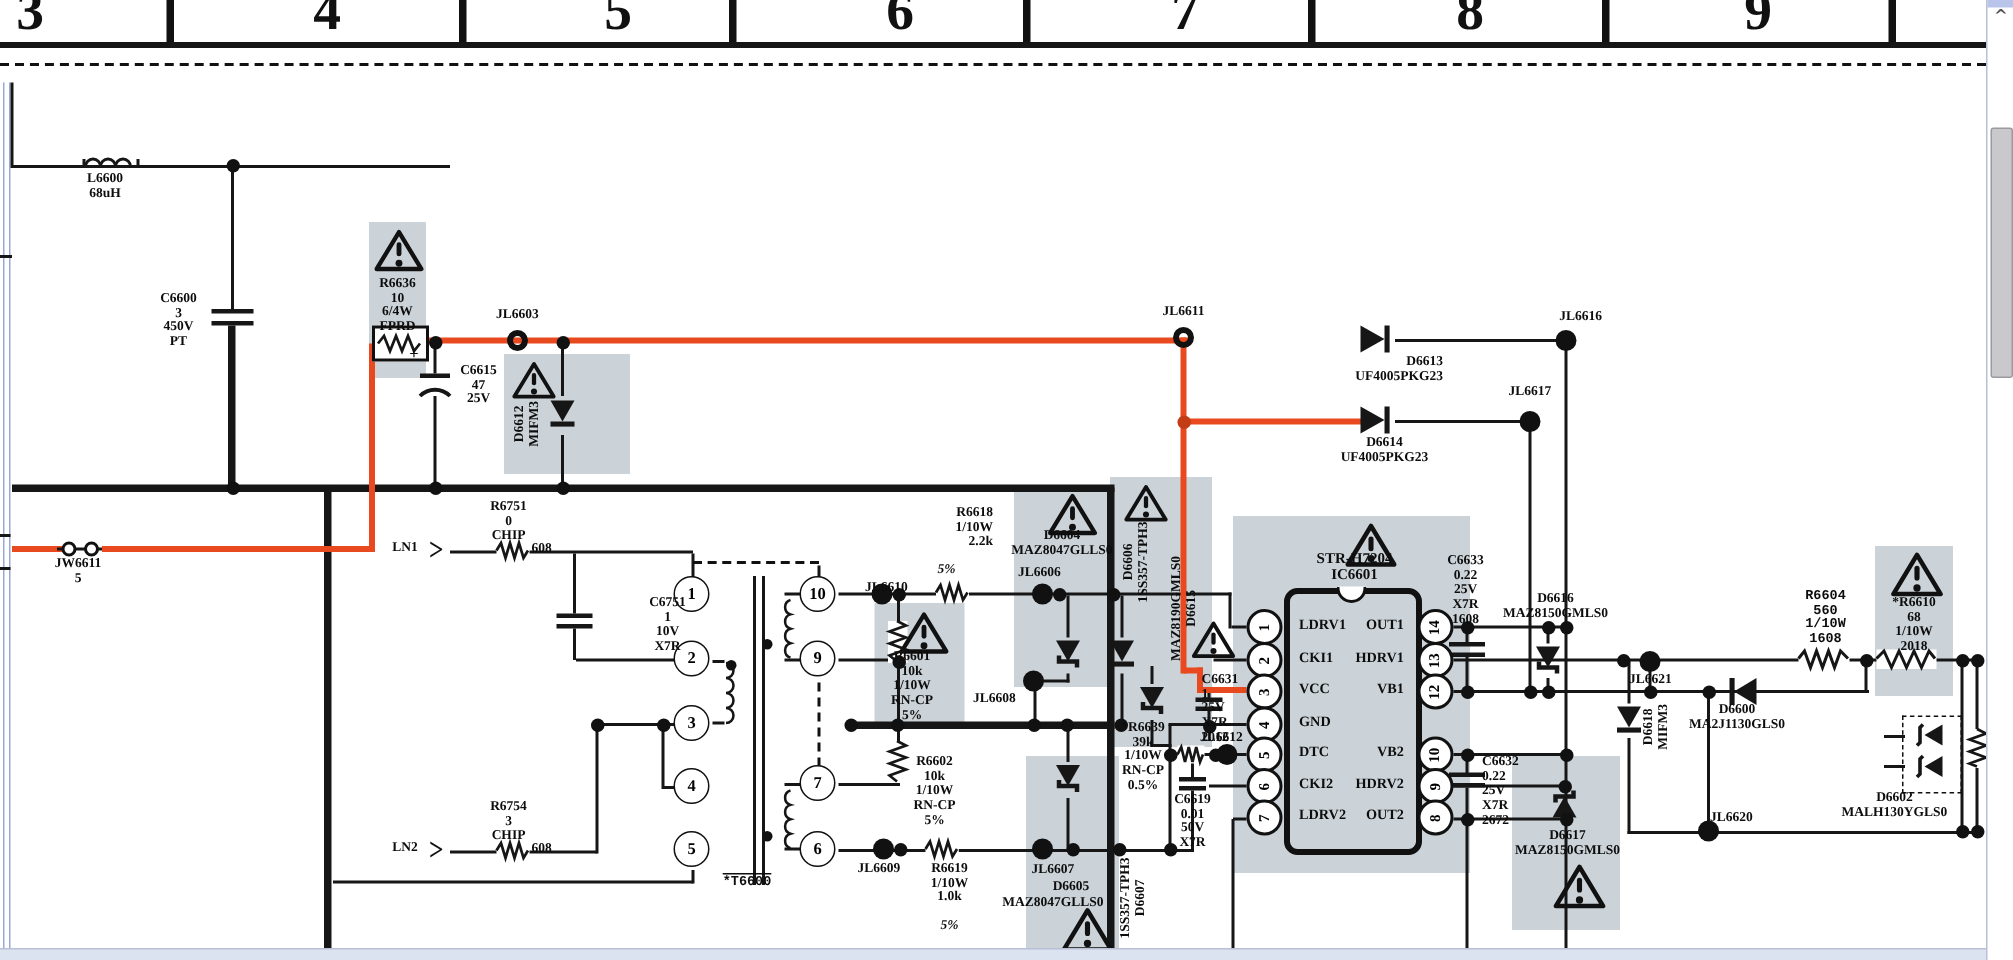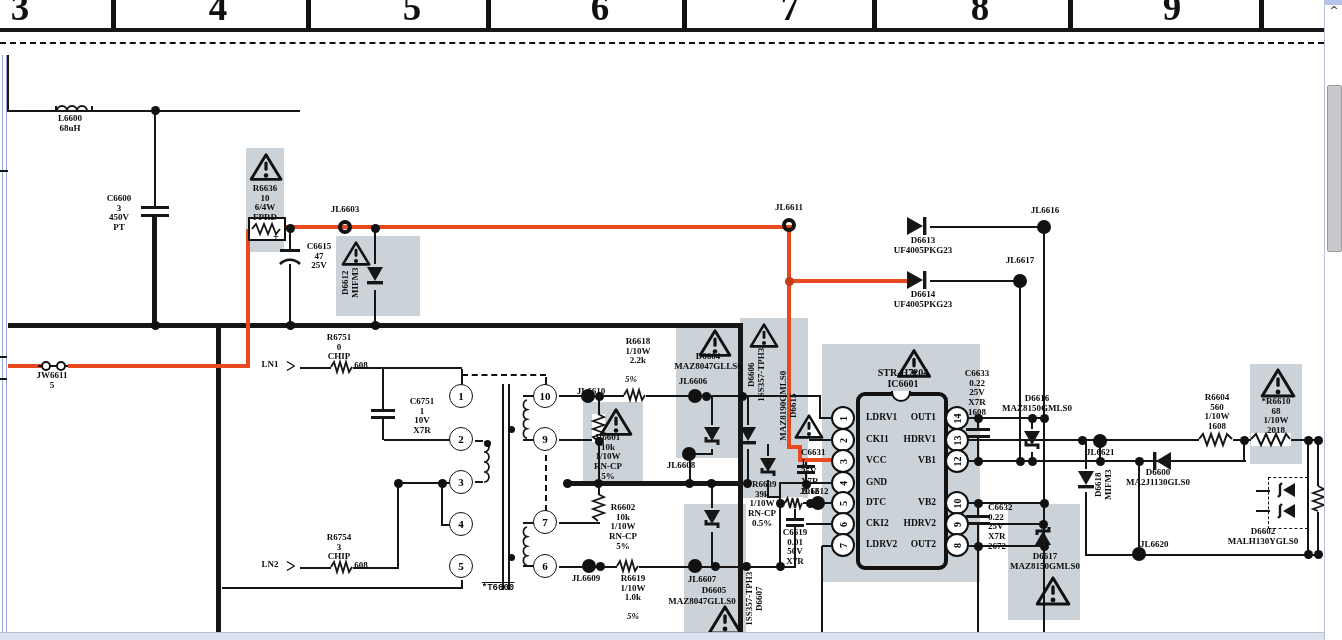--- a/index.html
+++ b/index.html
@@ -563,55 +563,55 @@
 25V</div>
   <div class="V" style="left:325px;top:273px;width:52px;">D6612
 MIFM3</div>
   <div class="L" style="left:28px;top:371px;width:48px;">JW6611
 5</div>
   <div class="L" style="left:256px;top:360px;width:28px;">LN1</div>
   <div class="L" style="left:318px;top:333px;width:42px;">R6751
 0
 CHIP</div>
   <div class="L" style="left:350px;top:361px;width:22px;">608</div>
-  <div class="L" style="left:401px;top:397px;width:42px;">C6751
+  <div class="L" style="left:424px;top:397px;width:42px;">C6751
 1
 10V
 X7R</div>
   <div class="L" style="left:256px;top:560px;width:28px;">LN2</div>
   <div class="L" style="left:318px;top:533px;width:42px;">R6754
 3
 CHIP</div>
   <div class="L" style="left:350px;top:561px;width:22px;">608</div>
   <div class="L" style="left:472px;top:584px;width:52px;text-decoration:overline;font-family:Liberation Mono, monospace;">*T6600</div>
   <div class="L" style="left:766px;top:203px;width:46px;">JL6611</div>
-  <div class="L" style="left:884px;top:236px;width:78px;">D6613
+  <div class="L" style="left:884px;top:236px;width:78px;text-align:right;">D6613
 UF4005PKG23</div>
-  <div class="L" style="left:1022px;top:206px;width:46px;">JL6616</div>
+  <div class="L" style="left:1022px;top:206px;width:46px;text-align:right;">JL6616</div>
   <div class="L" style="left:884px;top:290px;width:78px;">D6614
 UF4005PKG23</div>
   <div class="L" style="left:997px;top:256px;width:46px;">JL6617</div>
-  <div class="L" style="left:614px;top:337px;width:48px;">R6618
+  <div class="L" style="left:614px;top:337px;width:48px;text-align:right;">R6618
 1/10W
 2.2k</div>
   <div class="L" style="left:570px;top:387px;width:42px;">JL6610</div>
   <div class="L it" style="left:620px;top:375px;width:22px;">5%</div>
   <div class="L" style="left:584px;top:433px;width:48px;">R6601
 10k
 1/10W
 RN-CP
 5%</div>
   <div class="L" style="left:672px;top:352px;width:72px;">D6604
 MAZ8047GLLS0</div>
   <div class="L" style="left:670px;top:377px;width:46px;">JL6606</div>
   <div class="V" style="left:707px;top:365px;width:100px;">D6606
 1SS357-TPH3</div>
   <div class="V" style="left:739px;top:396px;width:100px;">MAZ8190GMLS0
 D6615</div>
-  <div class="L" style="left:658px;top:461px;width:46px;">JL6608</div>
+  <div class="L" style="left:640px;top:461px;width:46px;">JL6608</div>
   <div class="L Ll" style="left:801px;top:448px;width:36px;text-align:left;">C6631
 1
 25V
 X7R
 2012</div>
   <div class="L Ll" style="left:800px;top:487px;width:44px;text-align:left;">JL6612</div>
   <div class="L" style="left:740px;top:480px;width:44px;">*R6639
 39k
 1/10W
 RN-CP
@@ -648,21 +648,21 @@
 X7R
 2672</div>
   <div class="L" style="left:1004px;top:552px;width:82px;">D6617
 MAZ8150GMLS0</div>
   <div class="L Ll" style="left:1086px;top:448px;width:46px;text-align:left;">JL6621</div>
   <div class="V" style="left:1076px;top:475px;width:56px;">D6618
 MIFM3</div>
   <div class="L Ll" style="left:1140px;top:540px;width:46px;text-align:left;">JL6620</div>
   <div class="L" style="left:1122px;top:468px;width:72px;">D6600
 MA2J1130GLS0</div>
-  <div class="L" style="left:1194px;top:393px;width:46px;">R6604
+  <div class="L" style="left:1194px;top:393px;width:46px;font-family:Liberation Mono, monospace;">R6604
 560
 1/10W
 1608</div>
   <div class="L" style="left:1250px;top:397px;width:52px;">*R6610
 68
 1/10W
 2018</div>
   <div class="L" style="left:1218px;top:527px;width:90px;">D6602
 MALH130YGLS0</div>
 

